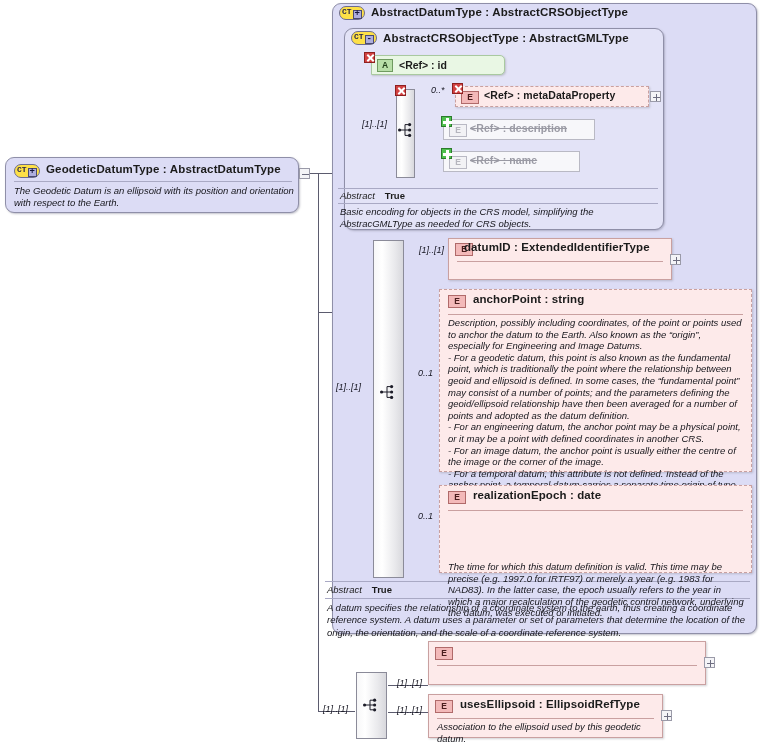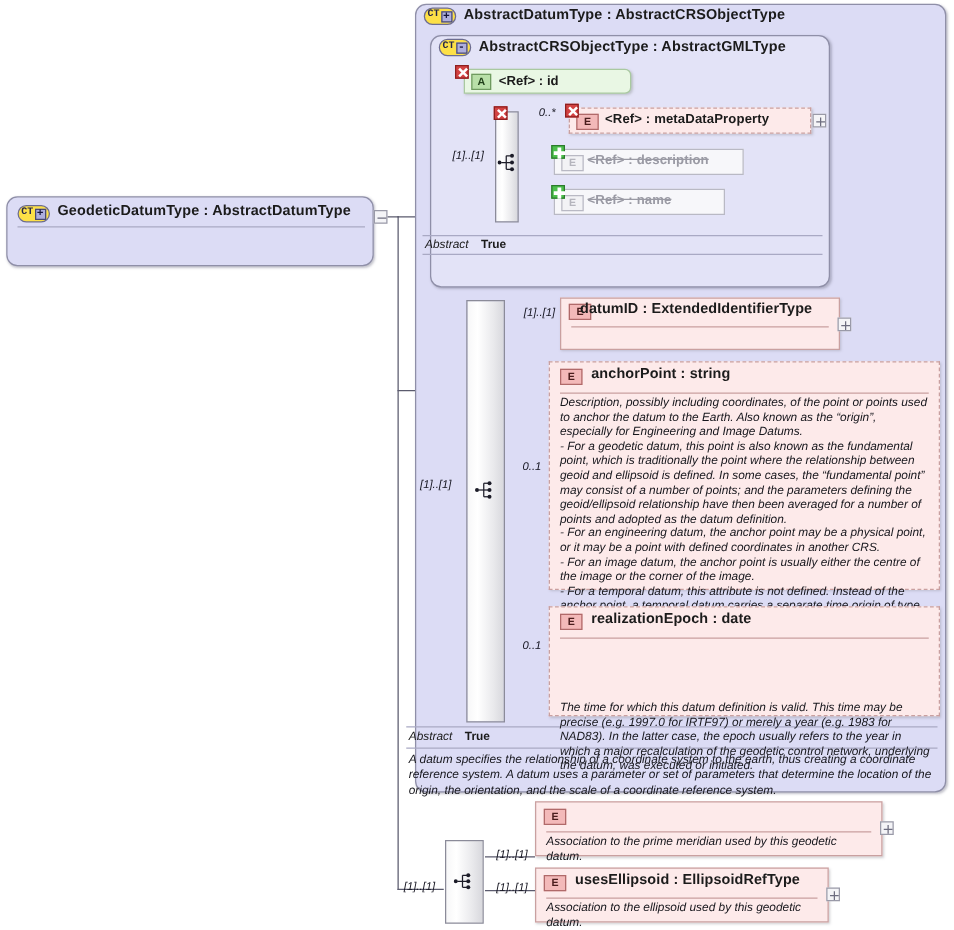--- a/index.html
+++ b/index.html
@@ -283,20 +283,21 @@
 
   <div class="ln-h abs" style="left:388px; top:685px; width:40px;"></div>
   <div class="ln-h abs" style="left:388px; top:712px; width:40px;"></div>
 
   <div class="ct-box" style="left:5px; top:157px; width:294px; height:56px; background:#dcdcf5;">
     <div class="ct-badge" style="left:8px; top:6px;">
       <span style="position:relative; top:-1px; letter-spacing:0;">CT</span><span class="sq">+</span>
     </div>
     <div class="ct-title" style="left:40px; top:5px;">GeodeticDatumType : AbstractDatumType</div>
     <div class="abs rule" style="left:8px; top:23px; width:278px; border-top:1px solid #a9a9c4; height:0;"></div>
+    <div class="ct-doc" style="left:8px; top:27px; width:284px;">The Geodetic Datum is an ellipsoid with its position and orientation with respect to the Earth.</div>
   </div>
   <div class="collapse" style="left:299px; top:168px;"></div>
 
   <div class="ct-box" style="left:332px; top:3px; width:425px; height:631px;"></div>
   <div class="ct-badge" style="left:339px; top:6px;">
     <span style="position:relative; top:-1px; letter-spacing:0;">CT</span><span class="sq">+</span>
   </div>
   <div class="ct-title" style="left:371px; top:6px;">AbstractDatumType : AbstractCRSObjectType</div>
 
   <div class="abs" style="left:325px; top:581px; width:425px; border-top:1px solid #a9a9c4; height:0;"></div>
@@ -353,20 +354,21 @@
     <div class="badge" style="left:5px; top:4px;">E</div>
     <div class="label" style="left:26px; top:2px; font-size:10.5px;">&lt;Ref&gt;        : name</div>
   </div>
   <div class="p-badge" style="left:441px; top:148px;"></div>
 
   <div class="abs" style="left:338px; top:188px; width:320px; border-top:1px solid #a9a9c4; height:0;"></div>
   <div class="ct-abstract-row" style="left:340px; top:190px;">
     <span class="k">Abstract</span><span class="v">True</span>
   </div>
   <div class="abs" style="left:338px; top:203px; width:320px; border-top:1px solid #a9a9c4; height:0;"></div>
+  <div class="ct-doc" style="left:340px; top:206px; width:300px;">Basic encoding for objects in the CRS model, simplifying the AbstracGMLType as needed for CRS objects.</div>
 
   <div class="seq" style="left:373px; top:240px; width:31px; height:338px;"></div>
   <div class="seq-icon" style="left:380px; top:384px;">
     <svg width="16" height="16" viewBox="0 0 16 16">
       <circle cx="1.6" cy="8" r="1.6" fill="#1c1c28"></circle>
       <line x1="3" y1="8" x2="7" y2="8" stroke="#1c1c28" stroke-width="1"></line>
       <line x1="7" y1="2.6" x2="7" y2="13.4" stroke="#1c1c28" stroke-width="1"></line>
       <line x1="7" y1="2.6" x2="10.5" y2="2.6" stroke="#1c1c28" stroke-width="1"></line>
       <line x1="7" y1="8" x2="10.5" y2="8" stroke="#1c1c28" stroke-width="1"></line>
       <line x1="7" y1="13.4" x2="10.5" y2="13.4" stroke="#1c1c28" stroke-width="1"></line>
@@ -418,21 +420,20 @@
       <circle cx="11.6" cy="8" r="1.6" fill="#1c1c28"></circle>
       <circle cx="11.6" cy="12.8" r="1.6" fill="#1c1c28"></circle>
     </svg>
   </div>
   <div class="occ" style="left:323px; top:704px;">[1]..[1]</div>
 
   <div class="occ" style="left:397px; top:678px;">[1]..[1]</div>
   <div class="node solid" style="left:428px; top:641px; width:278px; height:44px;">
     <div class="badge" style="left:6px; top:5px;">E</div>
     <div class="sep" style="top:23px;"></div>
-    <div class="doc" style="top:26px;">Association to the prime meridian used by this geodetic datum.</div>
   </div>
   <div class="expand" style="left:704px; top:657px;"></div>
 
   <div class="occ" style="left:397px; top:705px;">[1]..[1]</div>
   <div class="node solid" style="left:428px; top:694px; width:235px; height:44px;">
     <div class="badge" style="left:6px; top:5px;">E</div>
     <div class="label" style="left:31px; top:3px;">usesEllipsoid : EllipsoidRefType</div>
     <div class="sep" style="top:23px;"></div>
     <div class="doc" style="top:26px;">Association to the ellipsoid used by this geodetic datum.</div>
   </div>

